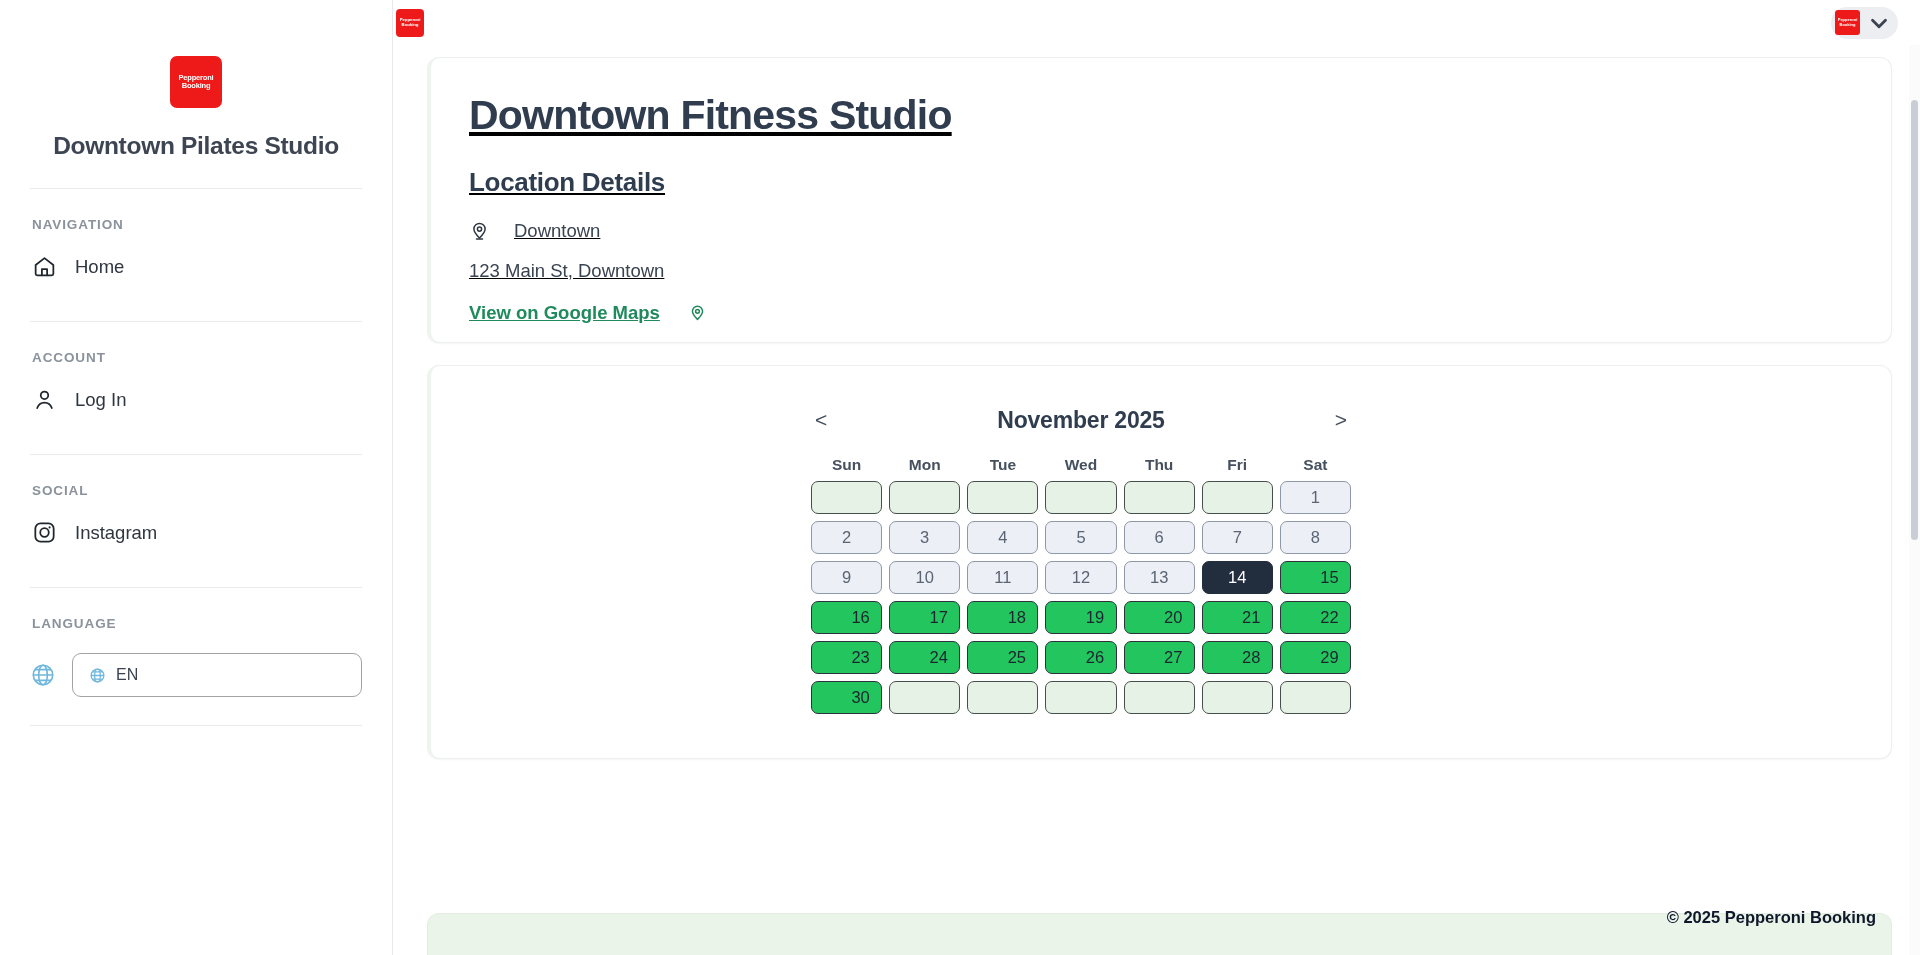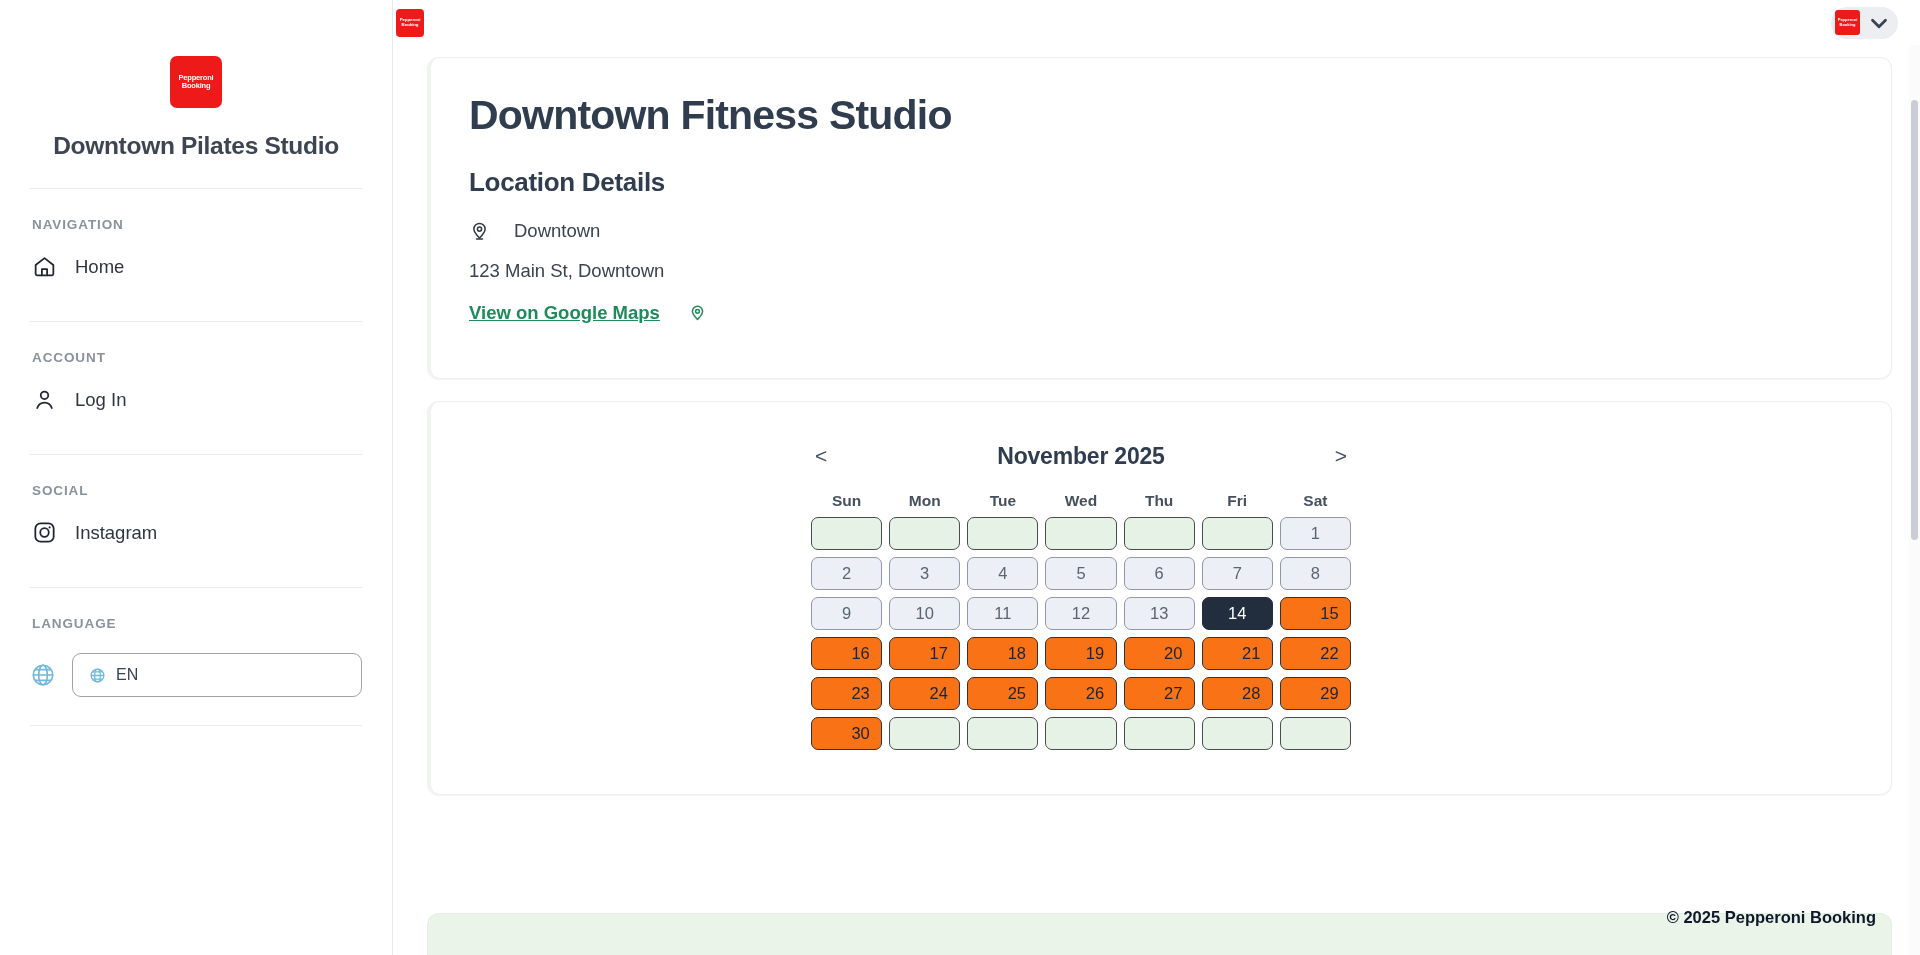--- a/index.html
+++ b/index.html
@@ -75,21 +75,21 @@
   }
   .topbar-badge span { font-size: 4px; }
   .chev { width: 26px; height: 26px; display: block; cursor: pointer; }
 
   .content { padding: 12px 28px 0 34px; }
   .card {
     background: #ffffff; border: 1px solid #eceef0; border-radius: 12px;
     border-left: 4px solid #eef5ee;
     box-shadow: 0 1px 2px rgba(16,24,40,0.04);
   }
-  .card-loc { padding: 34px 40px 54px 38px; }
+  .card-loc { padding: 34px 40px 18px 38px; text-decoration: underline; }
   .page-title {
     font-size: 41px; font-weight: bold; color: #2f3d4f; letter-spacing: -0.8px;
   }
   .section-title {
     font-size: 26px; font-weight: bold; color: #2f3d4f;
     margin-top: 28px; letter-spacing: -0.3px;
   }
   .loc-line { display: flex; align-items: center; gap: 24px; margin-top: 22px; }
   .loc-line .txt { font-size: 18.5px; color: #3a4350; }
   .addr { font-size: 18.5px; color: #3a4350; margin-top: 18px; }
@@ -123,21 +123,21 @@
     text-align: center; font-size: 15.5px; font-weight: bold; color: #46505e;
   }
   .cal-weeks { display: grid; gap: 7px; }
   .cal-week { display: grid; grid-template-columns: repeat(7, 1fr); gap: 7px; }
   .cell {
     height: 33px; border-radius: 7px; display: flex; align-items: center;
     justify-content: center; font-size: 16.5px; border: 1.2px solid #3a4350;
   }
   .cell.empty { background: #e7f2e6; border-color: #46504a; }
   .cell.disabled { background: #eceff5; border-color: #8f98a6; color: #5a6473; }
-  .cell.available { background: #f97316; border-color: #2c333d; color: #1d2430; cursor: pointer; padding-left: 28px; }
+  .cell.available { background: #22c55e; border-color: #2c333d; color: #1d2430; cursor: pointer; padding-left: 28px; }
   .cell.selected { background: #222d3d; border-color: #222d3d; color: #ffffff; cursor: pointer; }
 
   
   .footer-band {
     position: absolute; left: 34px; right: 28px; bottom: 0; height: 42px;
     background: #eaf4e9; border-radius: 12px 12px 0 0;
     border: 1px solid #e3eee2; border-bottom: none;
   }
   .watermark {
     position: absolute; right: 44px; bottom: 28px;

